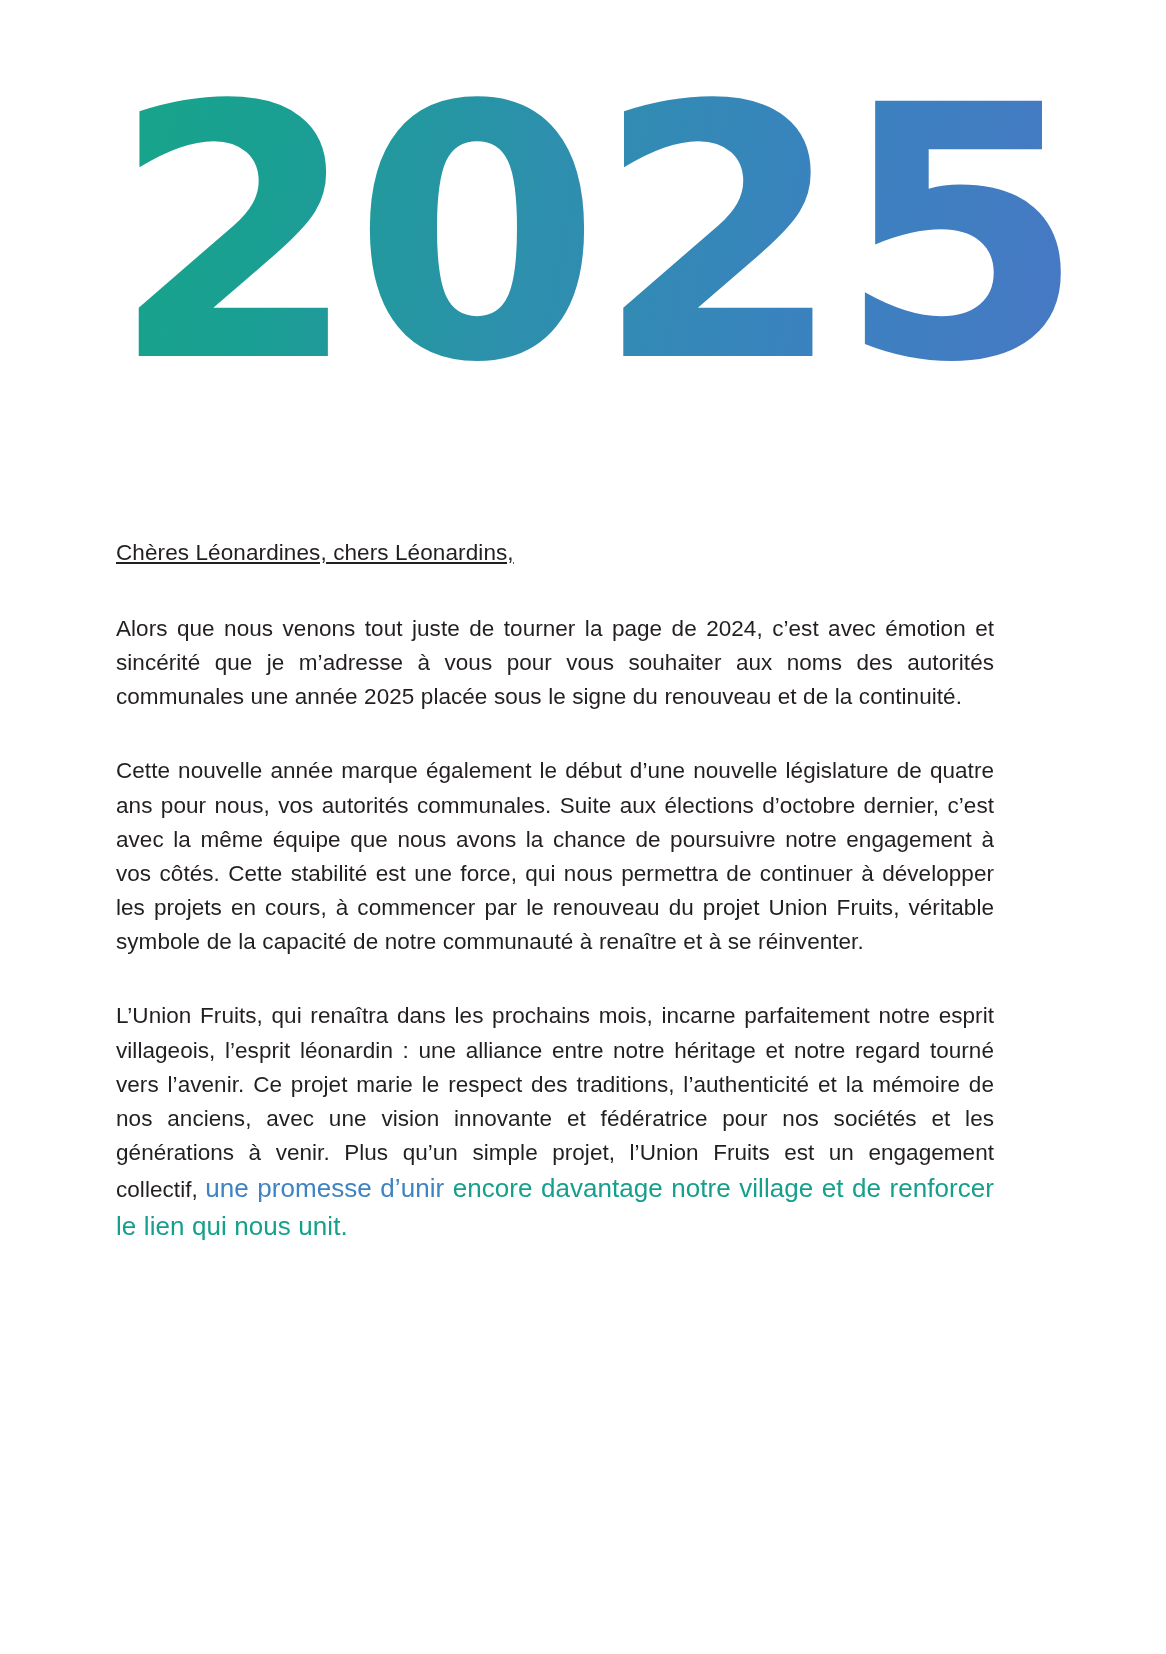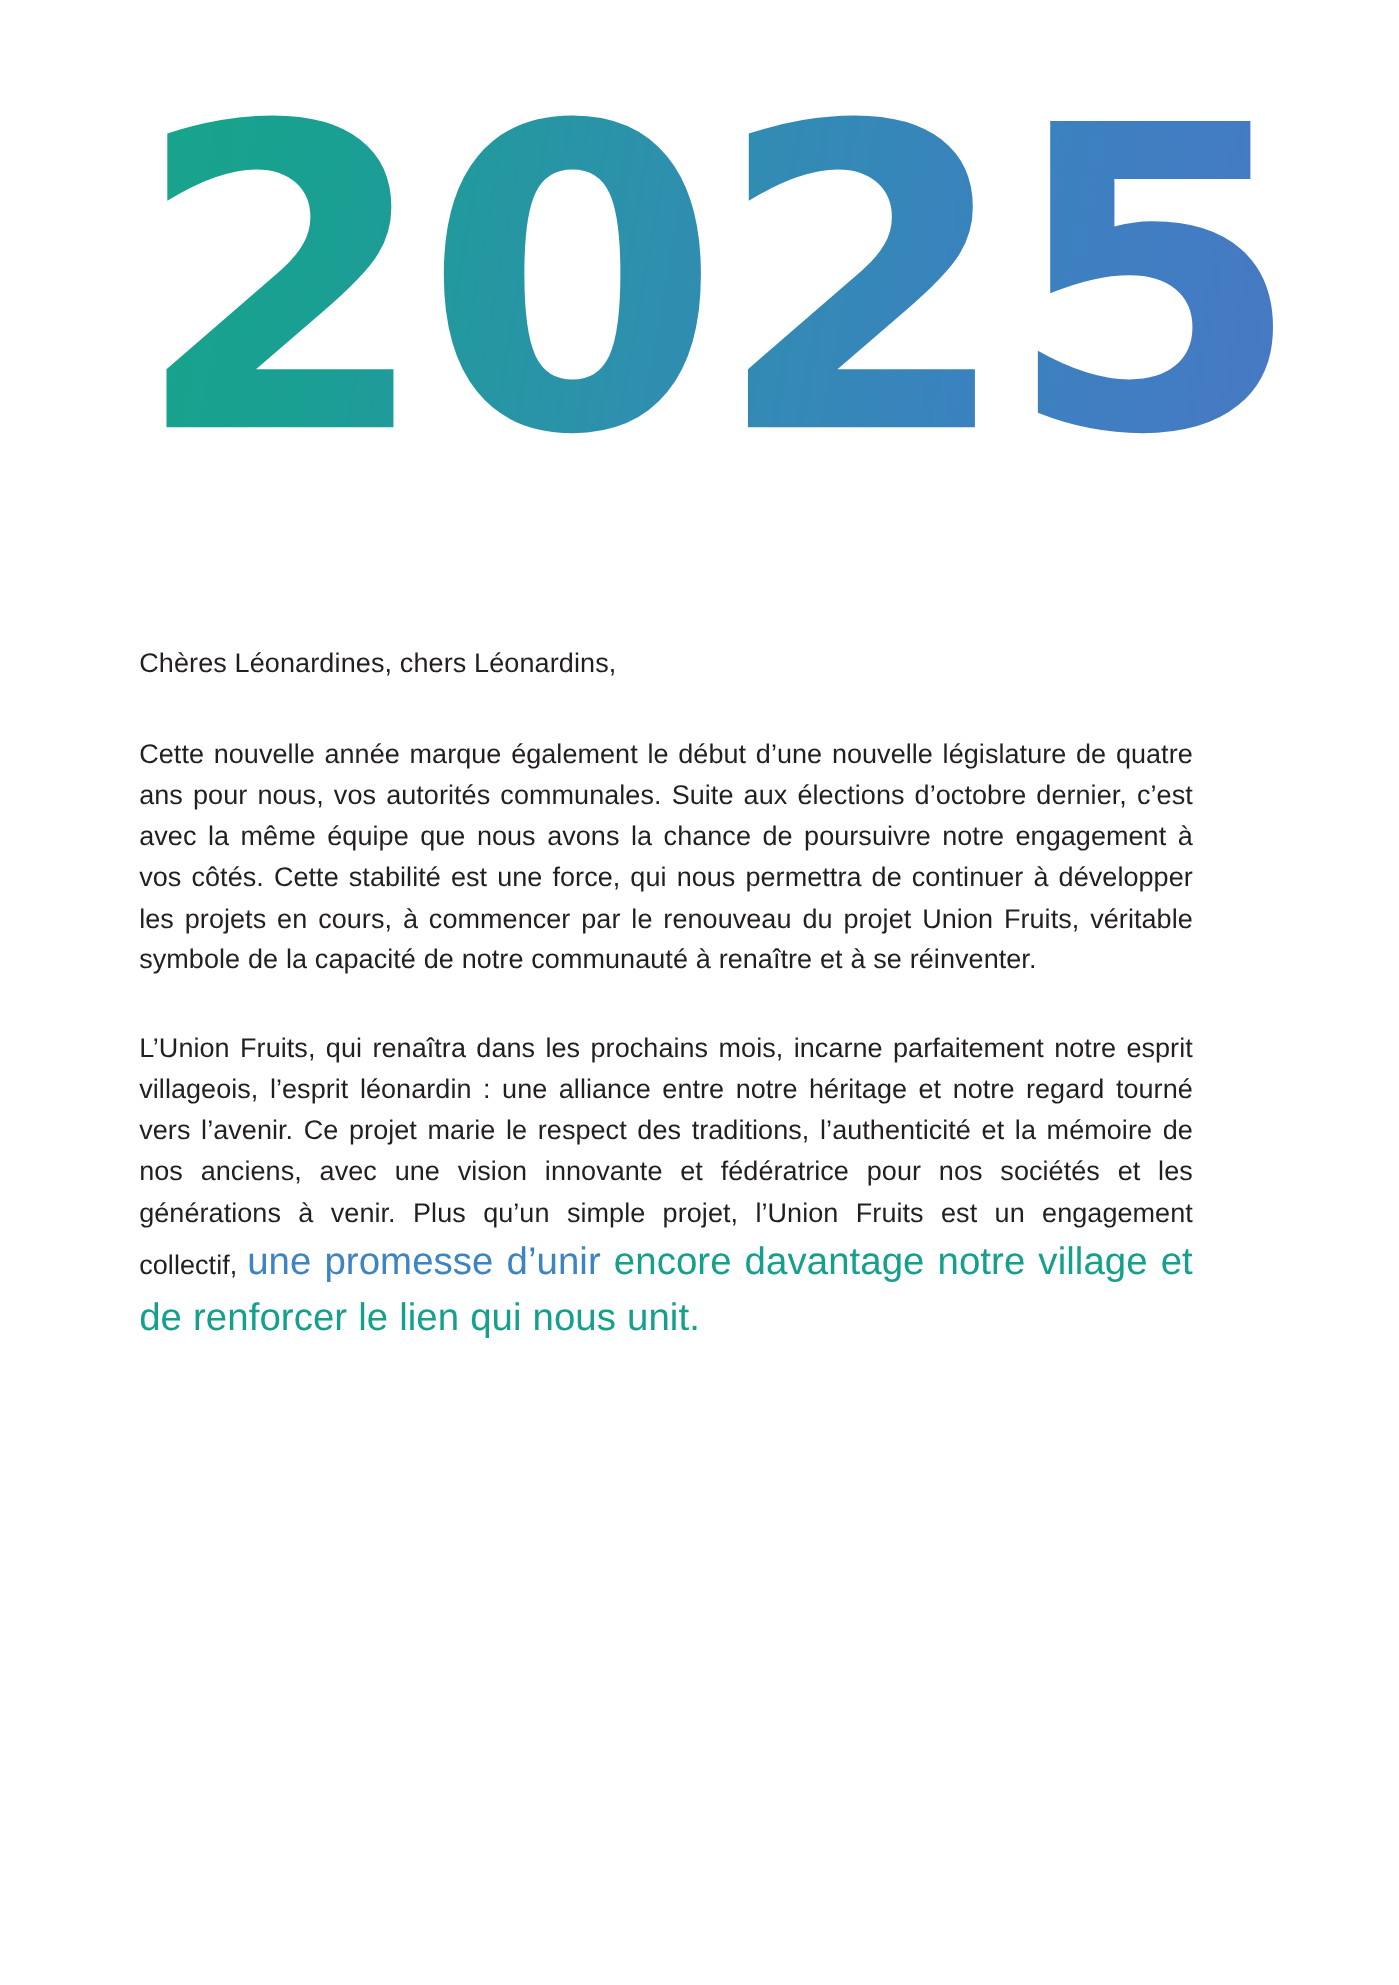--- a/index.html
+++ b/index.html
@@ -54,55 +54,57 @@
     left: 116px;
     top: 536px;
     width: 878px;
   }
   .salutation {
     font-size: 22.5px;
     line-height: 1.5;
     margin: 0 0 42px 0;
     text-align: left;
     letter-spacing: 0.1px;
+    text-decoration: underline;
   }
   .para {
     font-size: 22.5px;
     line-height: 1.52;
     margin: 0 0 40px 0;
     text-align: justify;
     text-justify: inter-word;
     letter-spacing: 0.05px;
     word-spacing: 0.2px;
   }
   .para:last-child { margin-bottom: 0; }
 
   .highlight-blue {
     color: #3e83c2;
   }
   .highlight-teal {
     color: #16a08c;
   }
   .lead-run {
-    font-size: 32px;
+    font-size: 26px;
     line-height: 1.44;
   }
 </style>
 </head>
 <body>
 
 <div class="page">
 
   <div class="year-wrap">
     <div class="year">2025</div>
   </div>
 
   <div class="letter">
 
     <p class="salutation">Chères Léonardines, chers Léonardins,</p>
 
+    <p class="para">Alors que nous venons tout juste de tourner la page de 2024, c’est avec émotion et sincérité que je m’adresse à vous pour vous souhaiter aux noms des autorités communales une année 2025 placée sous le signe du renouveau et de la continuité.</p>
 
     <p class="para">Cette nouvelle année marque également le début d’une nouvelle législature de quatre ans pour nous, vos autorités communales. Suite aux élections d’octobre dernier, c’est avec la même équipe que nous avons la chance de poursuivre notre engagement à vos côtés. Cette stabilité est une force, qui nous permettra de continuer à développer les projets en cours, à commencer par le renouveau du projet Union Fruits, véritable symbole de la capacité de notre communauté à renaître et à se réinventer.</p>
 
     <p class="para"><span>L’Union Fruits, qui renaîtra dans les prochains mois, incarne parfaitement notre esprit villageois, l’esprit léonardin : une alliance entre notre héritage et notre regard tourné vers l’avenir. Ce projet marie le respect des traditions, l’authenticité et la mémoire de nos anciens, avec une vision innovante et fédératrice pour nos sociétés et les générations à venir. Plus qu’un simple projet, l’Union Fruits est un engagement collectif, </span><span class="highlight-blue lead-run">une promesse d’unir</span><span class="highlight-teal lead-run"> encore davantage notre village et de renforcer le lien qui nous unit.</span></p>
 
   </div>
 </div>
 
 </body></html>

